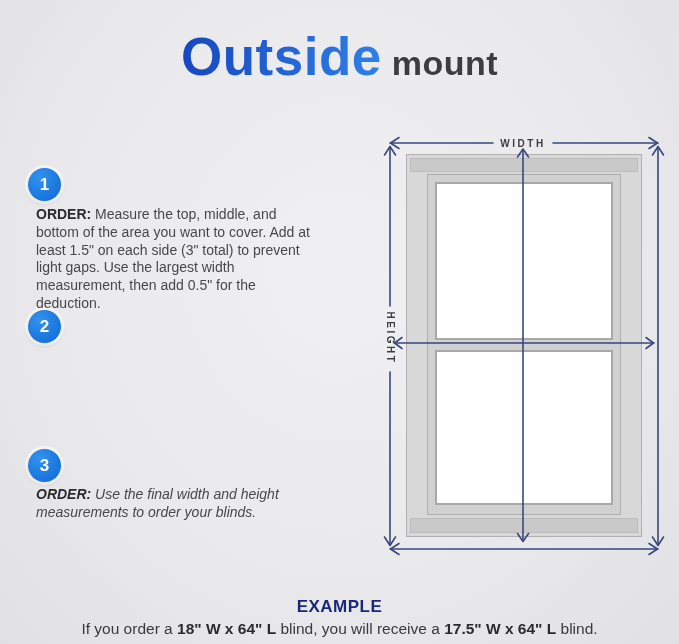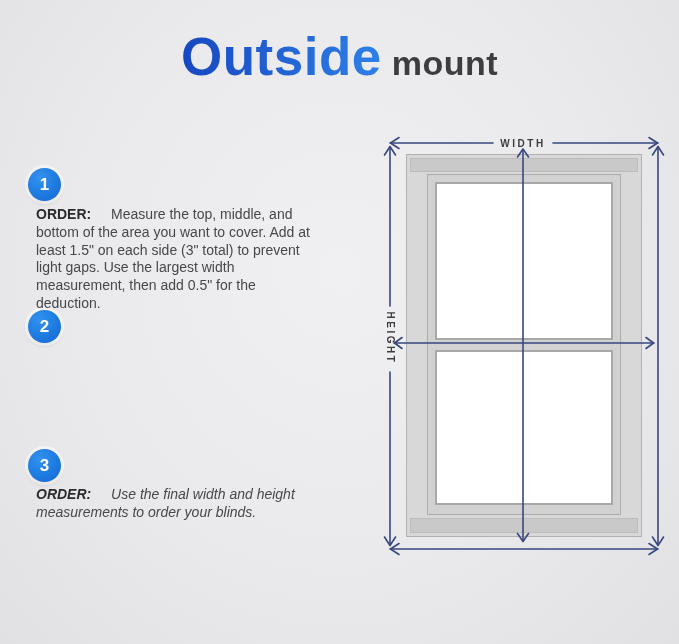--- a/index.html
+++ b/index.html
@@ -33,21 +33,21 @@
   .badge-2 { top:310px; }
   .badge-3 { top:449px; }
   .step-text {
     position:absolute; left:36px; width:352px;
     font-size:14px; line-height:17.8px; color:#48484a;
   }
   .text-1 { top:206px; }
   .text-2 { top:345px; }
   .text-3 { top:486px;font-style:italic; }
   .step-label { font-weight:700; color:#2b2b2d; }
-  .step-body { white-space:pre-line;margin-left:16px; }
+  .step-body { white-space:pre-line; }
 
   
   .diagram { position:absolute; left:375px; top:130px; width:295px; height:432px; }
   .win-outer { position:absolute; left:31px; top:24px; width:236px; height:383px;
                background:#d8d8d8; border:1px solid #b1b1b1; }
   .win-head  { position:absolute; left:3px; right:3px; top:3px;  height:14px;
                background:#c9c9ca; border:1px solid #bcbcbc; }
   .win-sill  { position:absolute; left:3px; right:3px; bottom:3px; height:15px;
                background:#c9c9ca; border:1px solid #bcbcbc; }
   .win-sash  { position:absolute; left:20px; right:20px; top:19px; bottom:21px;
@@ -142,14 +142,18 @@
       </g>
 
       <g>
         <path d="M19 213 H279"></path>
         <path d="M27 207.5 L19.5 213 L27 218.5"></path>
           <path d="M271 207.5 L278.5 213 L271 218.5"></path>
       </g>
     </svg>
   </div>
 
+  <div class="example">
+    <div class="example-heading">EXAMPLE</div>
+    <div class="example-line"><span>If you order a </span><span class="example-bold">18" W x 64" L</span><span> blind, you will receive a </span><span class="example-bold">17.5" W x 64" L</span><span> blind.</span></div>
+  </div>
 
 </div>
 
 </body></html>

